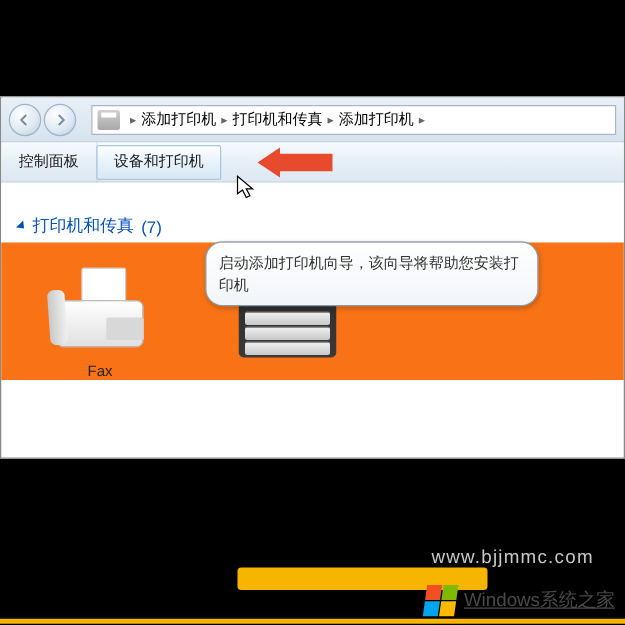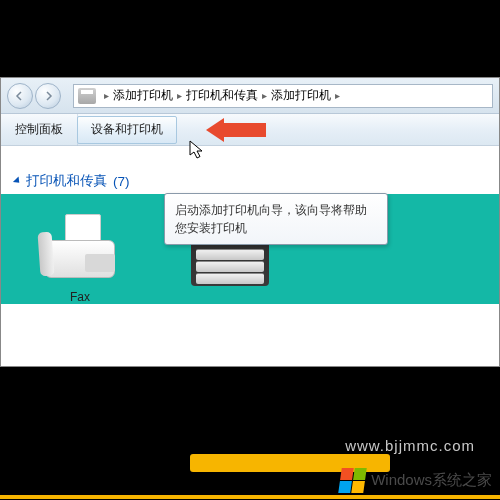--- a/index.html
+++ b/index.html
@@ -148,21 +148,21 @@
       border-left: 5px solid #0653b6;
       border-top: 4px solid transparent;
       border-bottom: 4px solid transparent;
       display: inline-block;
       transform: rotate(45deg);
     }
     .devices {
       display: flex;
       gap: 40px;
       padding: 14px 24px 0;
-      background: #14b8a6;
+      background: #f97316;
     }
     .device {
       width: 110px;
       text-align: center;
     }
     .device-icon {
       width: 90px;
       height: 78px;
       margin: 0 auto 4px;
       position: relative;
@@ -244,40 +244,41 @@
     }
     .device-label {
       font-size: 12px;
       color: #222;
       line-height: 1.2;
     }
     .tooltip {
       position: absolute;
       top: 193px;
       left: 164px;
-      width: 224px;
+      width: 267px;
       background: linear-gradient(to bottom, #fff, #f2f5f9);
       border: 1px solid #8a9aaa;
-      border-radius: 3px;
+      border-radius: 14px;
       padding: 7px 10px;
       font-size: 12px;
       color: #333;
       line-height: 1.5;
       box-shadow: 1px 2px 4px rgba(0,0,0,0.2);
       z-index: 40;
     }
     .watermark-logo {
       position: absolute;
       bottom: 7px;
       right: 8px;
       display: flex;
       align-items: center;
       gap: 6px;
       color: #4a4a4a;
       font-size: 15px;
+      text-decoration: underline;
     }
     .win-flag {
       display: grid;
       grid-template-columns: 12px 12px;
       grid-template-rows: 12px 12px;
       gap: 1px;
       transform: skewX(-8deg);
     }
     .wf { width: 12px; height: 12px; }
     .wf1 { background: #f25022; }

